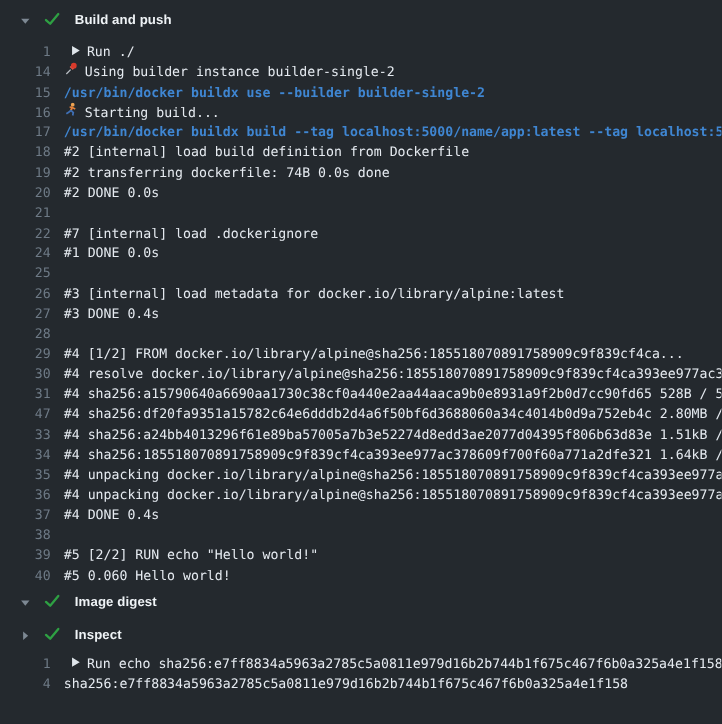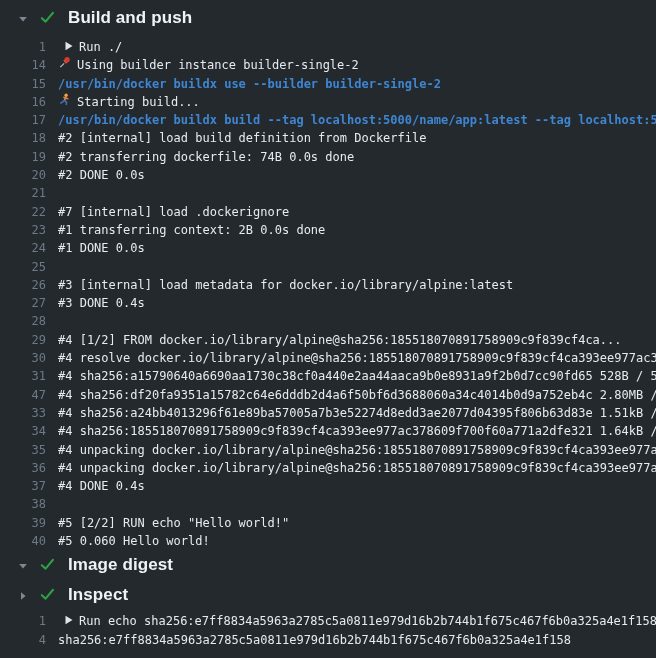--- a/index.html
+++ b/index.html
@@ -12,21 +12,21 @@
   .section-header{
     display:flex;align-items:center;height:36px;padding-left:18px;
     cursor:pointer;box-sizing:border-box;
   }
   .section-header.small{height:30px;}
   .chev{width:10px;height:10px;flex:none;display:flex;align-items:center;}
   .check{width:15px;height:13px;flex:none;margin-left:12px;display:flex;align-items:center;}
   .sec-title{
     margin-left:13px;
     font-family:"Liberation Sans","DejaVu Sans",sans-serif;
-    font-size:17px;font-weight:600;color:#eff3f6;letter-spacing:.1px;
+    font-size:12px;font-weight:600;color:#eff3f6;letter-spacing:.1px;
     white-space:pre;
   }
   .log{padding-top:2px;}
   .row{display:flex;height:18.3px;line-height:18.3px;font-size:12px;}
   .num{
     width:46px;flex:none;text-align:right;color:#6e7a86;cursor:pointer;
     -webkit-user-select:none;user-select:none;
   }
   .content{
     margin-left:12px;flex:1;overflow:hidden;display:flex;align-items:flex-end;
@@ -104,24 +104,20 @@
         </div>
         <div class="row">
           <span class="num">21</span>
           <span class="content"><span class="txt"></span></span>
         </div>
         <div class="row">
           <span class="num">22</span>
           <span class="content"><span class="txt">#7 [internal] load .dockerignore</span></span>
         </div>
         <div class="row">
-          <span class="num">23</span>
-          <span class="content"><span class="txt">#1 transferring context: 2B 0.0s done</span></span>
-        </div>
-        <div class="row">
           <span class="num">24</span>
           <span class="content"><span class="txt">#1 DONE 0.0s</span></span>
         </div>
         <div class="row">
           <span class="num">25</span>
           <span class="content"><span class="txt"></span></span>
         </div>
         <div class="row">
           <span class="num">26</span>
           <span class="content"><span class="txt">#3 [internal] load metadata for docker.io/library/alpine:latest</span></span>

